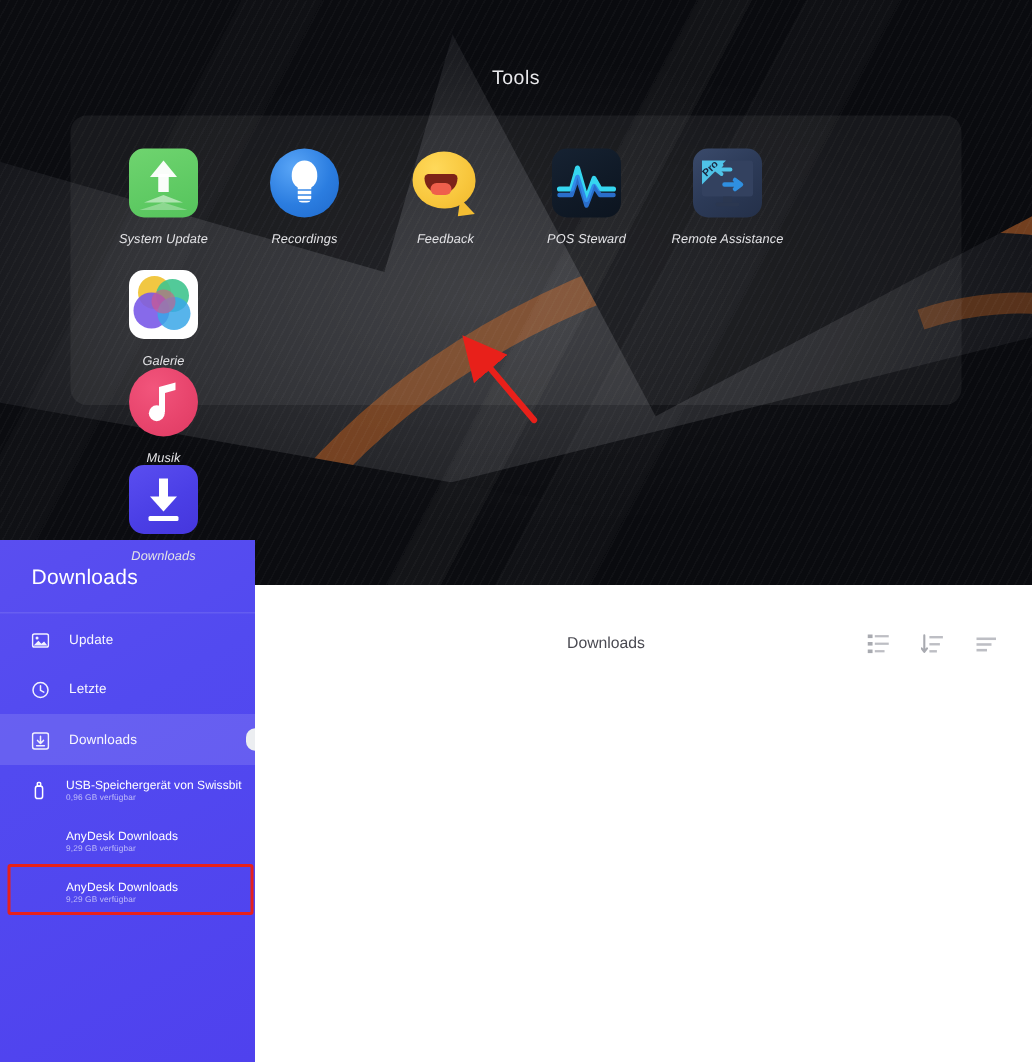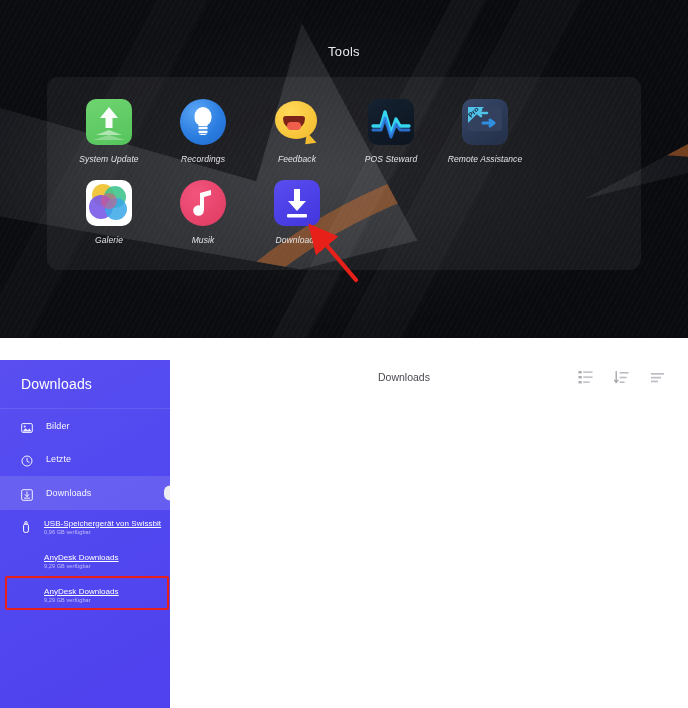--- a/index.html
+++ b/index.html
@@ -6,21 +6,21 @@
   html, body {
     width: 688px; height: 708px;
     font-family: "Liberation Sans", sans-serif;
     background: #ffffff;
     overflow: hidden;
   }
 
   
   #tools-screen {
     position: relative;
-    width: 688px; height: 338px;
+    width: 688px; height: 390px;
     background: #0c0d11;
     overflow: hidden;
   }
   .bg-layer { position: absolute; inset: 0; }
 
   .bg-dark-base {
     background:
       radial-gradient(ellipse 560px 300px at 46% 52%, #2b2c31 0%, #222327 42%, #121318 72%, #09090c 100%);
   }
   
@@ -118,21 +118,21 @@
     background: rgba(255,255,255,0.055);
     border-radius: 11px;
     z-index: 5;
   }
   .app-row {
     display: flex;
     position: absolute;
     left: 0; right: 0;
   }
   #app-row-1 { top: 22px; }
-  #app-row-2 { top: 103px; }
+  #app-row-2 { top: 103px; flex-direction: column; }
   .app-cell {
     width: 94px;
     text-align: center;
     position: relative;
   }
   #app-row-1 { padding-left: 15px; }
   #app-row-2 { padding-left: 15px; }
   .app-icon {
     width: 46px; height: 46px;
     margin: 0 auto 9px;
@@ -291,21 +291,21 @@
     display: flex; align-items: center;
     padding-left: 19px;
     position: relative;
   }
   .storage-icon { width: 14px; height: 14px; margin-right: 11px; flex: 0 0 14px; }
   .storage-sq {
     width: 11px; height: 11px; background: #ffffff; border-radius: 2px;
     margin: 1.5px 0 0 1.5px;
   }
   .storage-text { display: flex; flex-direction: column; gap: 1px; }
-  .storage-name { color: #ffffff; font-size: 8px; letter-spacing: .05px; white-space: nowrap; text-decoration: underline; }
+  .storage-name { color: #ffffff; font-size: 8px; letter-spacing: .05px; white-space: nowrap; }
   .storage-sub { color: rgba(255,255,255,.62); font-size: 5.5px; letter-spacing: .1px; }
 
   #usb-highlight {
     position: absolute;
     left: 5px; top: 576px;
     width: 164px; height: 34px;
     border: 2px solid #e8201a;
     border-radius: 2px;
     z-index: 12;
     pointer-events: none;
@@ -494,21 +494,21 @@
   </div>
 
   <div class="nav-item">
     <span class="nav-icon">
       <svg width="12" height="12" viewBox="0 0 12 12">
         <rect x="0.7" y="1.6" width="10.6" height="8.8" rx="1.2" fill="none" stroke="#fff" stroke-width="1"></rect>
         <circle cx="3.7" cy="4.4" r="1" fill="#fff"></circle>
         <path d="M1.4 9.4 L4.6 6.2 L6.6 8.2 L8.4 6.6 L10.6 9.4 Z" fill="#fff"></path>
       </svg>
     </span>
-    <span class="nav-label">Bilder</span>
+    <span class="nav-label">Update</span>
   </div>
 
 
 
   <div class="nav-item">
     <span class="nav-icon">
       <svg width="12" height="12" viewBox="0 0 12 12">
         <circle cx="6" cy="6" r="5" fill="none" stroke="#fff" stroke-width="1"></circle>
         <path d="M6 3.2 L6 6.2 L8.2 7.4" fill="none" stroke="#fff" stroke-width="1" stroke-linecap="round"></path>
       </svg>

